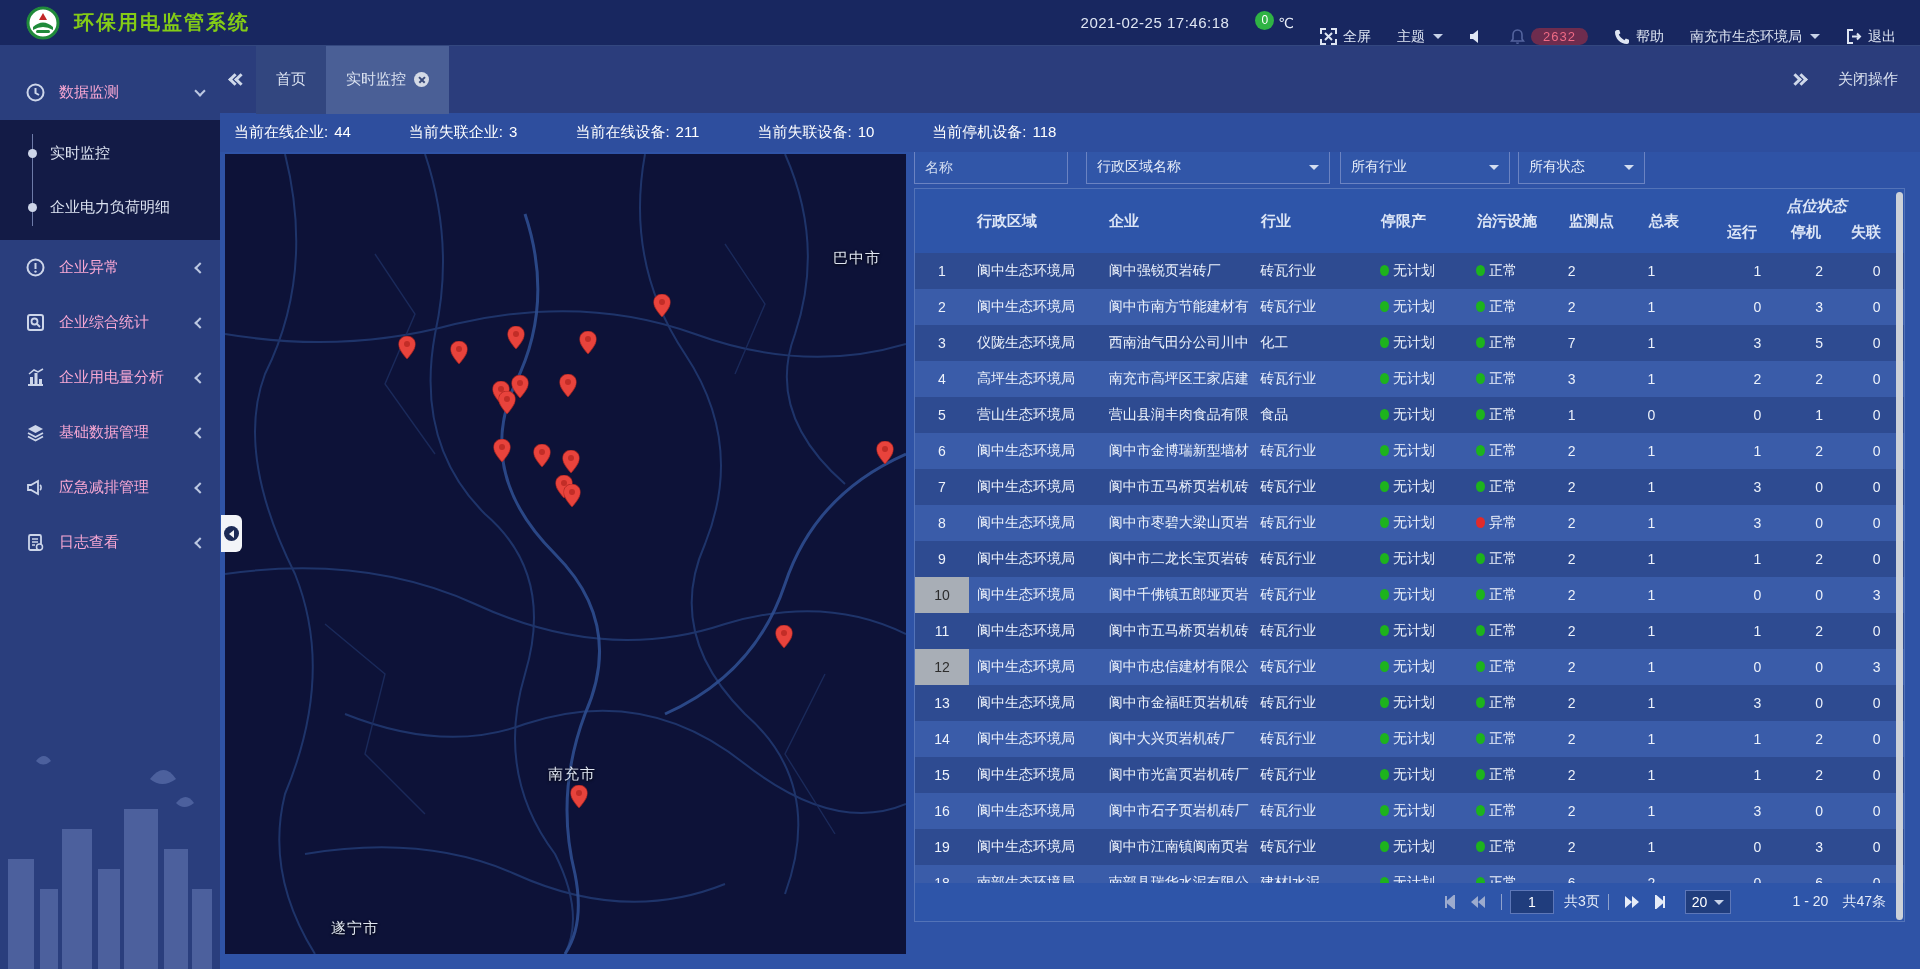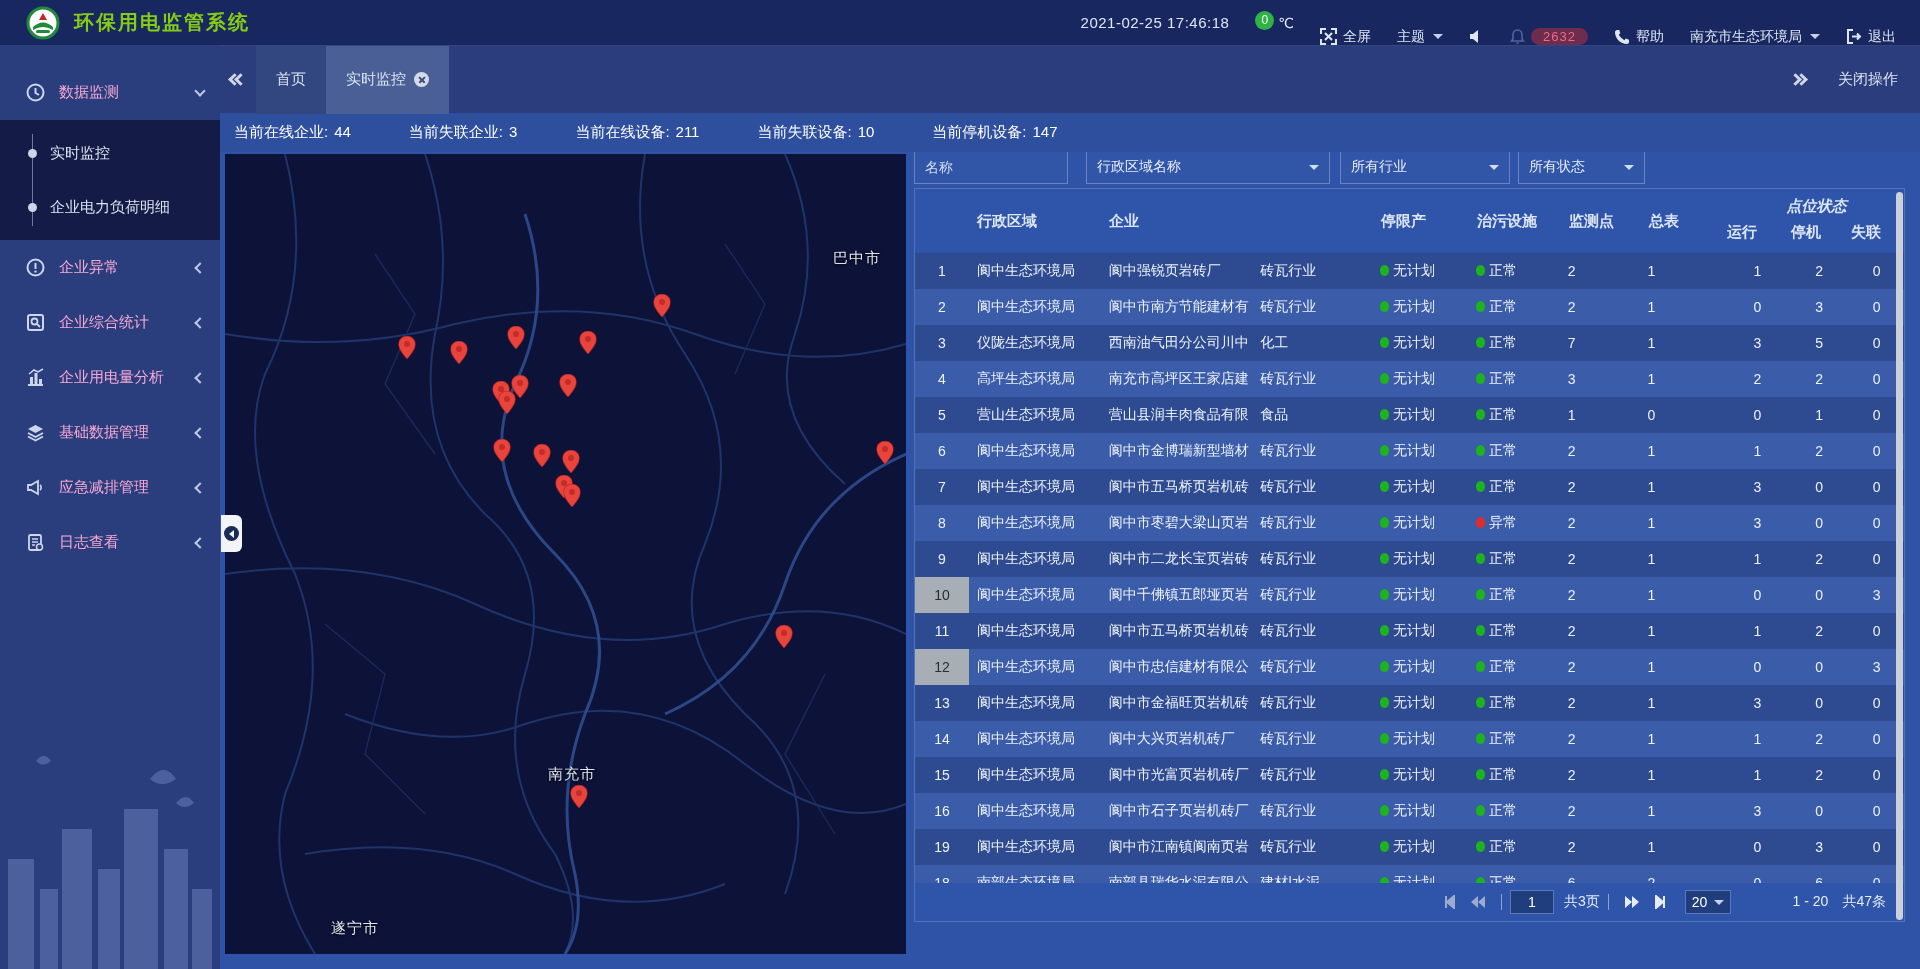--- a/index.html
+++ b/index.html
@@ -318,21 +318,21 @@
       <span class="stat">
         <span>当前在线设备:</span>
         <span>211</span>
       </span>
       <span class="stat alt">
         <span>当前失联设备:</span>
         <span>10</span>
       </span>
       <span class="stat">
         <span>当前停机设备:</span>
-        <span>147</span>
+        <span>118</span>
       </span>
     </div>
 
   <div id="map" class="abs">
     <svg width="681" height="800" viewBox="0 0 681 800" style="position:absolute;left:0;top:0">
       <g fill="none" stroke="#223a73" stroke-width="2" opacity="0.85">
         <path d="M60 0 Q90 120 40 220 Q10 300 70 420 Q110 520 60 640 Q40 720 90 800"></path>
         <path d="M200 0 Q230 90 210 180 Q190 290 260 360 Q330 420 300 520 Q270 620 330 700 Q360 760 340 800"></path>
         <path d="M0 180 Q120 200 230 170 Q360 140 470 180 Q580 220 681 190"></path>
         <path d="M0 420 Q140 400 250 450 Q380 510 500 470 Q600 440 681 480"></path>
@@ -490,20 +490,21 @@
   </div>
   <div id="f-status" class="fbox abs">
     <span>所有状态</span>
     <span class="caret-down"></span>
   </div>
 
   <div id="panel" class="abs">
     <div class="hdr">
       <span class="h" style="left:54px;width:132px">行政区域</span>
       <span class="h" style="left:186px;width:152px">企业</span>
+      <span class="h" style="left:338px;width:120px">行业</span>
       <span class="h" style="left:458px;width:96px">停限产</span>
       <span class="h" style="left:554px;width:92px">治污设施</span>
       <span class="h" style="left:646px;width:80px">监测点</span>
       <span class="h" style="left:726px;width:86px">总表</span>
       <span class="group" style="left:812px;width:179px">点位状态</span>
       <span class="subh" style="left:812px;width:64px">运行</span>
       <span class="subh" style="left:876px;width:60px">停机</span>
       <span class="subh" style="left:936px;width:55px">失联</span>
     </div>
 

